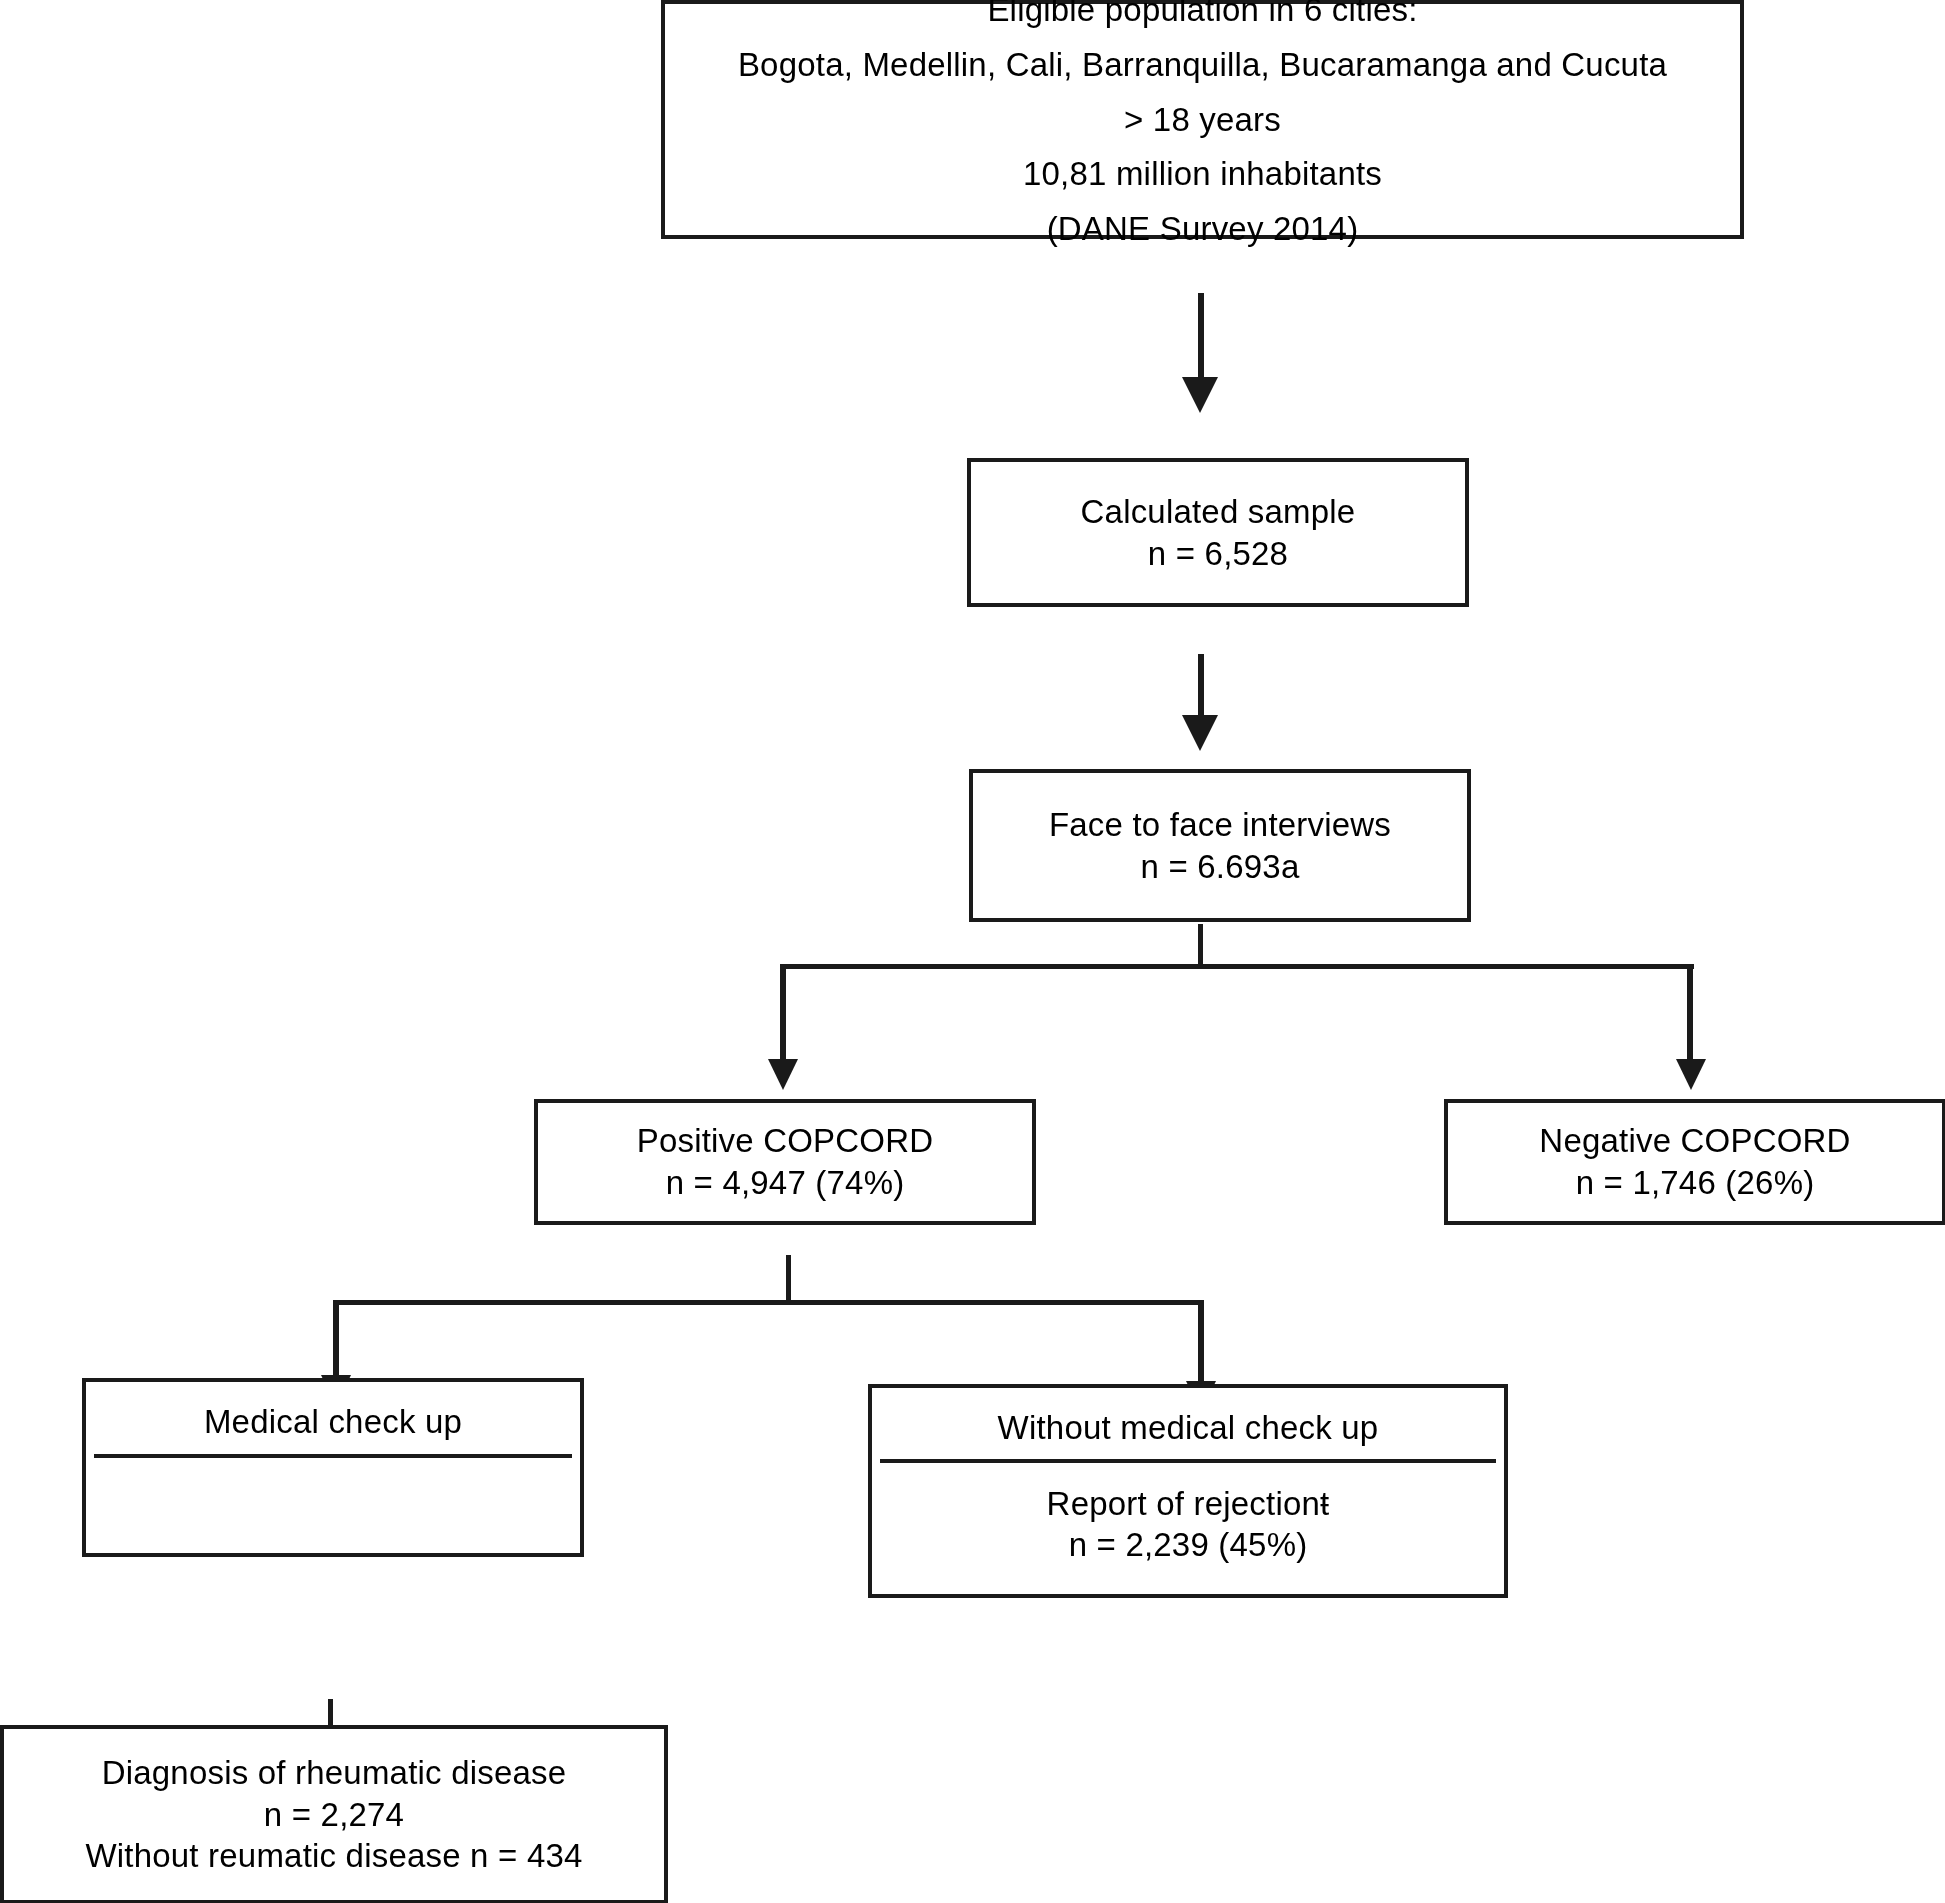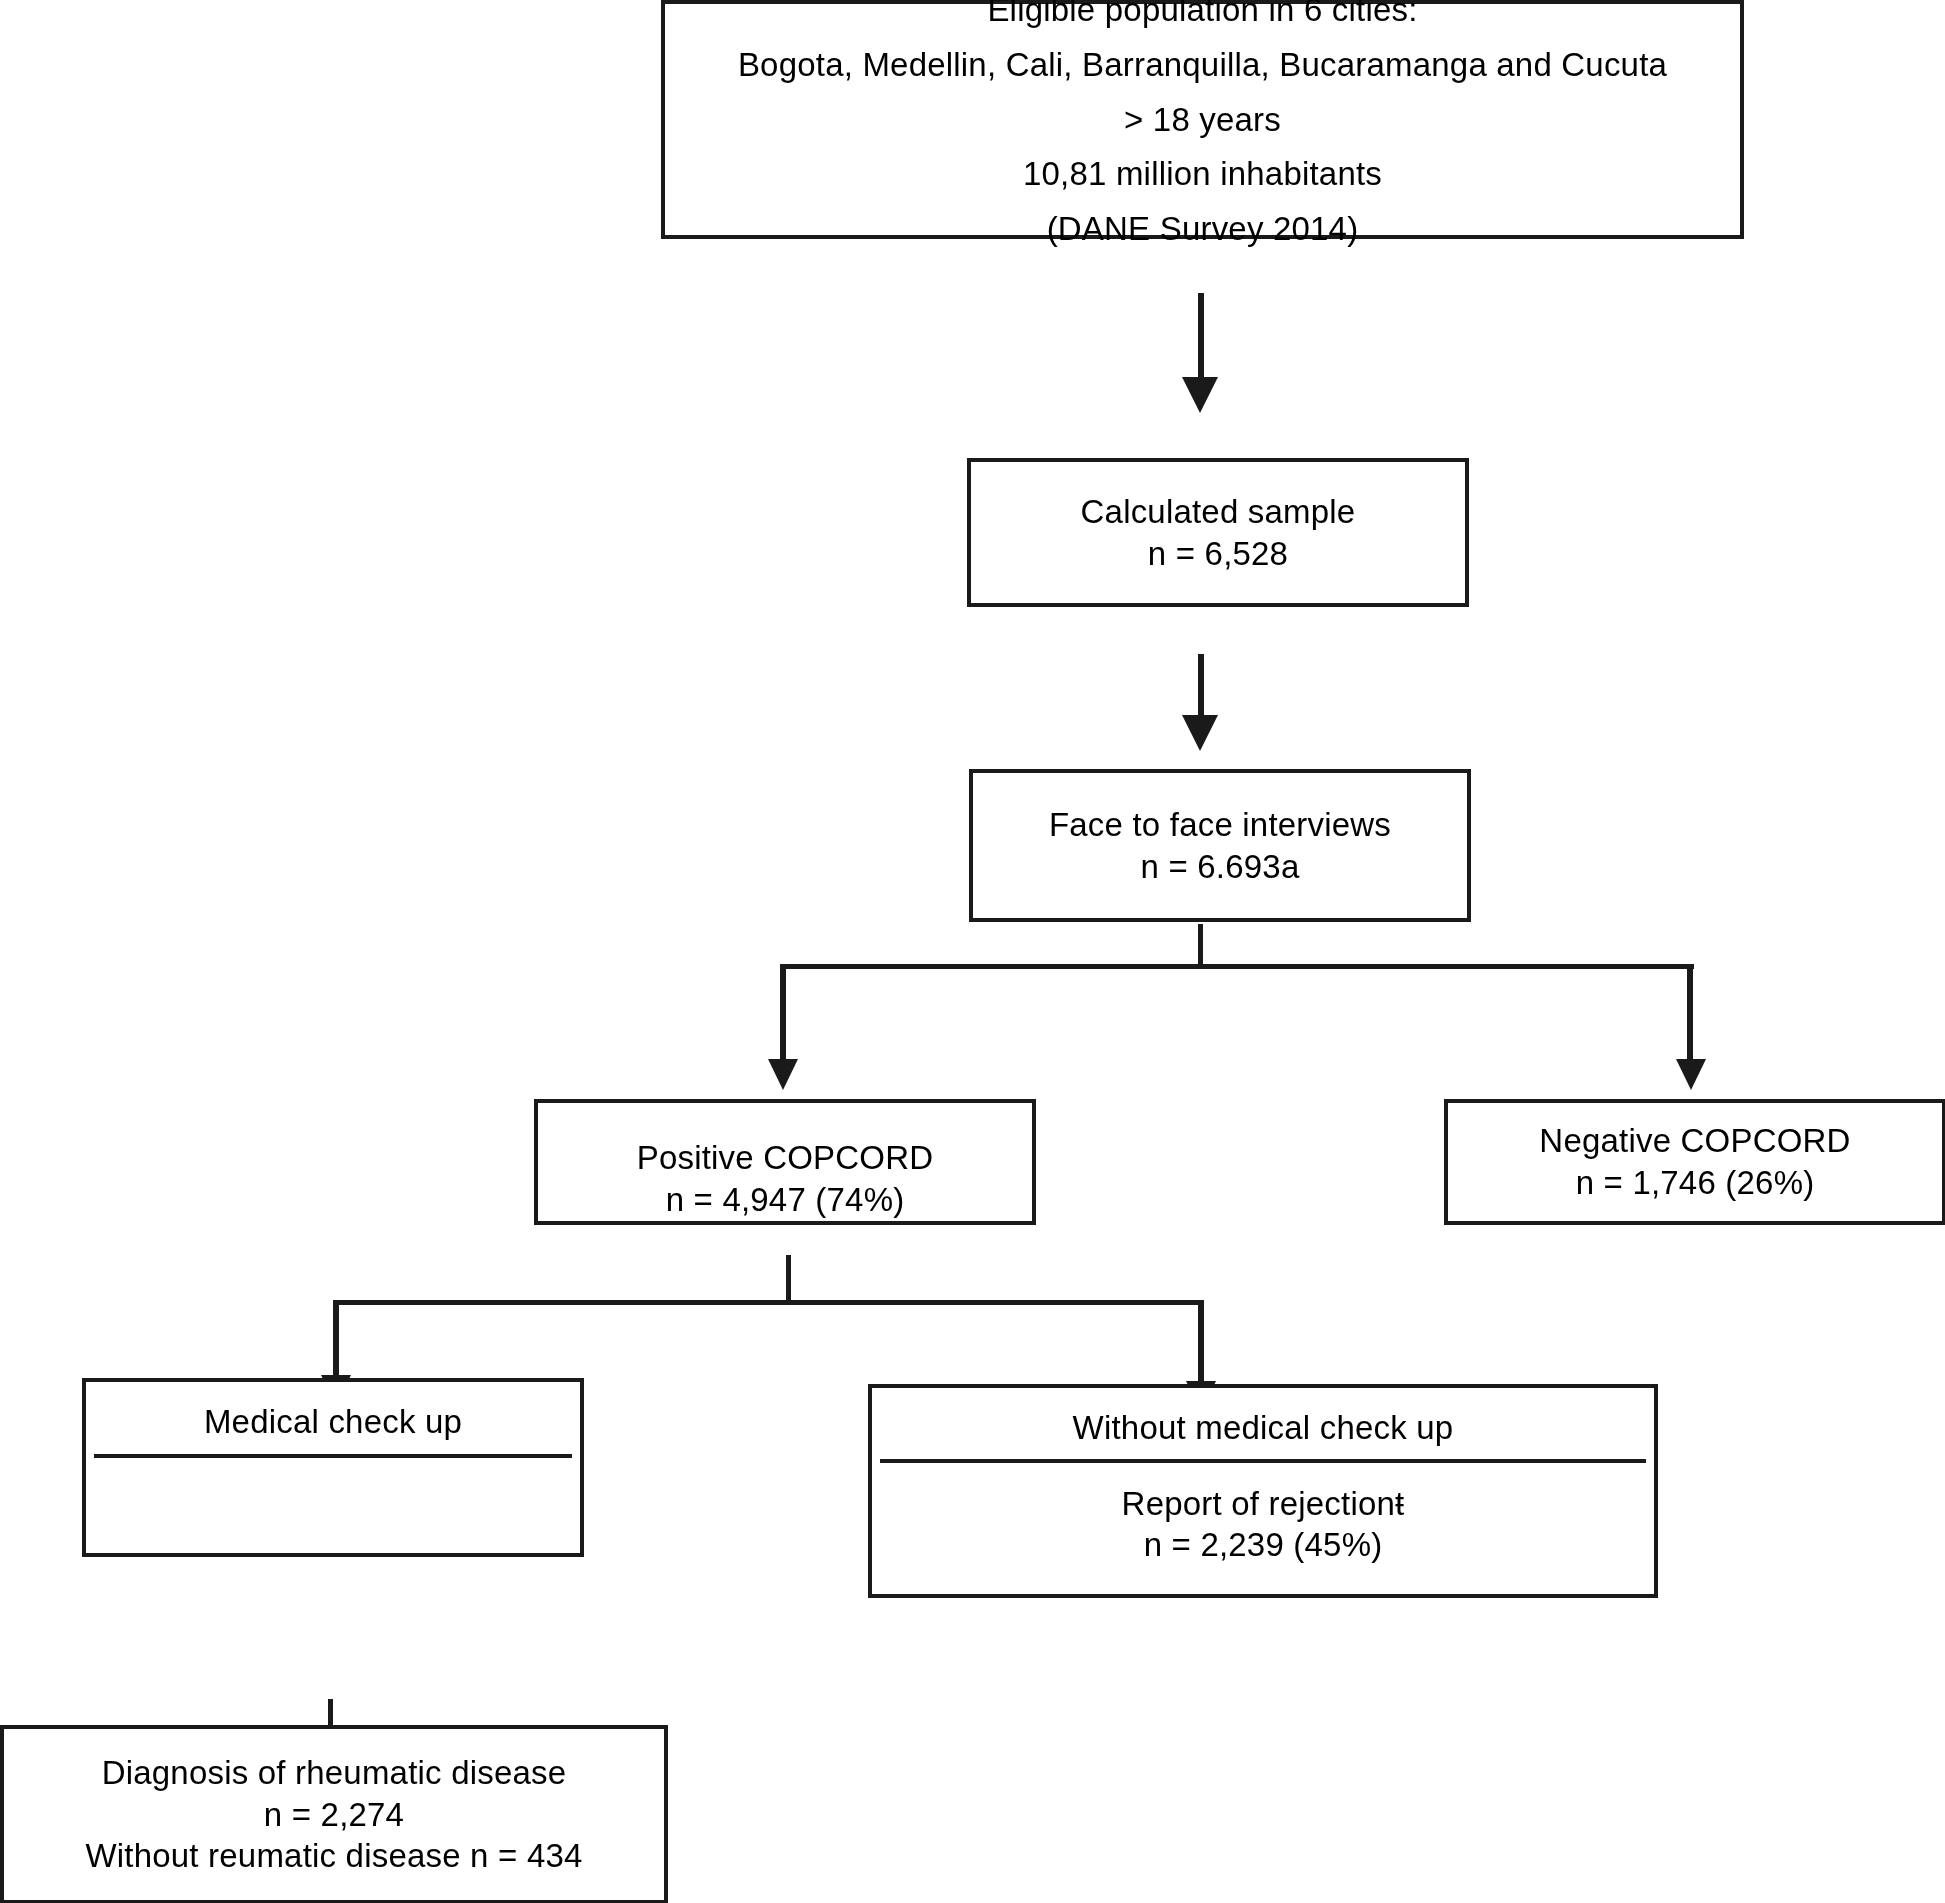--- a/index.html
+++ b/index.html
@@ -100,21 +100,21 @@
     <span class="line">n = 6.693a</span>
   </div>
 
   <div class="vline" style="left:1198px; top:924px; width:4.7px; height:43px;"></div>
   <div class="hline" style="left:780px; top:964px; width:914px; height:5.4px;"></div>
   <div class="vline" style="left:780px; top:964px; width:6.2px; height:100px;"></div>
   <div class="arrowhead small" style="left:768px; top:1059px;"></div>
   <div class="vline" style="left:1687px; top:964px; width:6.2px; height:100px;"></div>
   <div class="arrowhead small" style="left:1676px; top:1059px;"></div>
 
-  <div class="node" style="left:534px; top:1099px; width:502px; height:126px;justify-content:flex-end;">
+  <div class="node" style="left:534px; top:1099px; width:502px; height:126px;">
     <span class="line">Positive COPCORD</span>
     <span class="line">n =  4,947 (74%)</span>
   </div>
 
   <div class="node" style="left:1444px; top:1099px; width:502px; height:126px;text-align:center;">
     <span class="line">Negative COPCORD</span>
     <span class="line">n = 1,746 (26%)</span>
   </div>
 
   <div class="vline" style="left:786px; top:1255px; width:4.7px; height:48px;"></div>
@@ -123,21 +123,21 @@
   <div class="arrowhead small" style="left:321px; top:1375px;"></div>
   <div class="vline" style="left:1198px; top:1300px; width:6.2px; height:86px;"></div>
   <div class="arrowhead small" style="left:1186px; top:1381px;"></div>
 
   <div class="node split" style="left:82px; top:1378px; width:502px; height:179px;">
     <div class="cell top-cell" style="height:68px;">
       <span class="line">Medical check up</span>
     </div>
   </div>
 
-  <div class="node split" style="left:868px; top:1384px; width:790px; height:214px;">
+  <div class="node split" style="left:868px; top:1384px; width:640px; height:214px;">
     <div class="cell top-cell" style="height:72px;">
       <span class="line">Without medical check up</span>
     </div>
     <div class="cell" style="height:133px;">
       <span class="line">Report of rejectionŧ</span>
       <span class="line">n = 2,239 (45%)</span>
     </div>
   </div>
 
   <div class="vline" style="left:328px; top:1699px; width:5.4px; height:33px;"></div>

